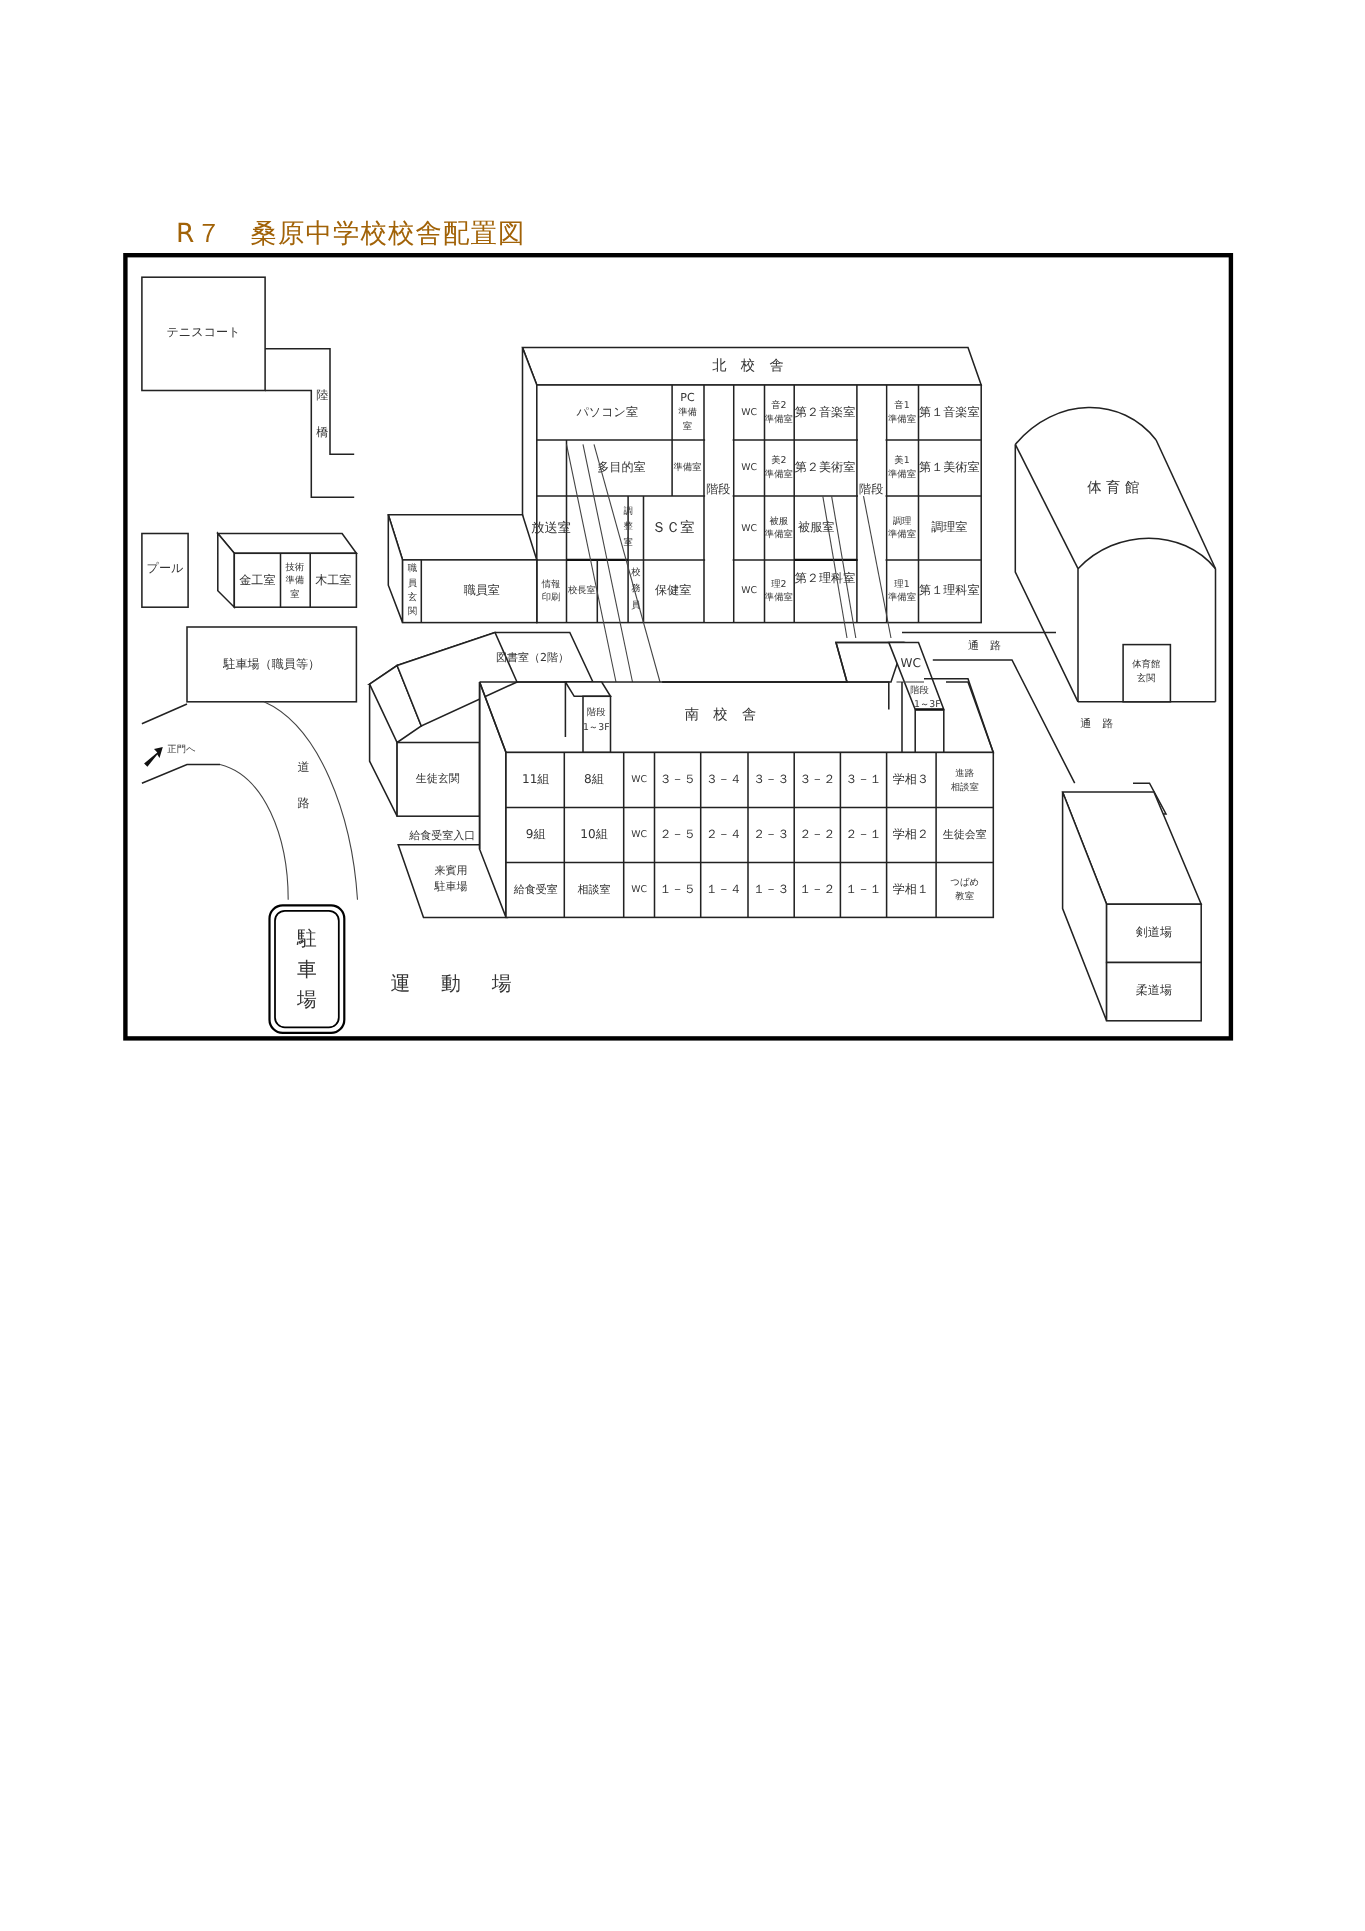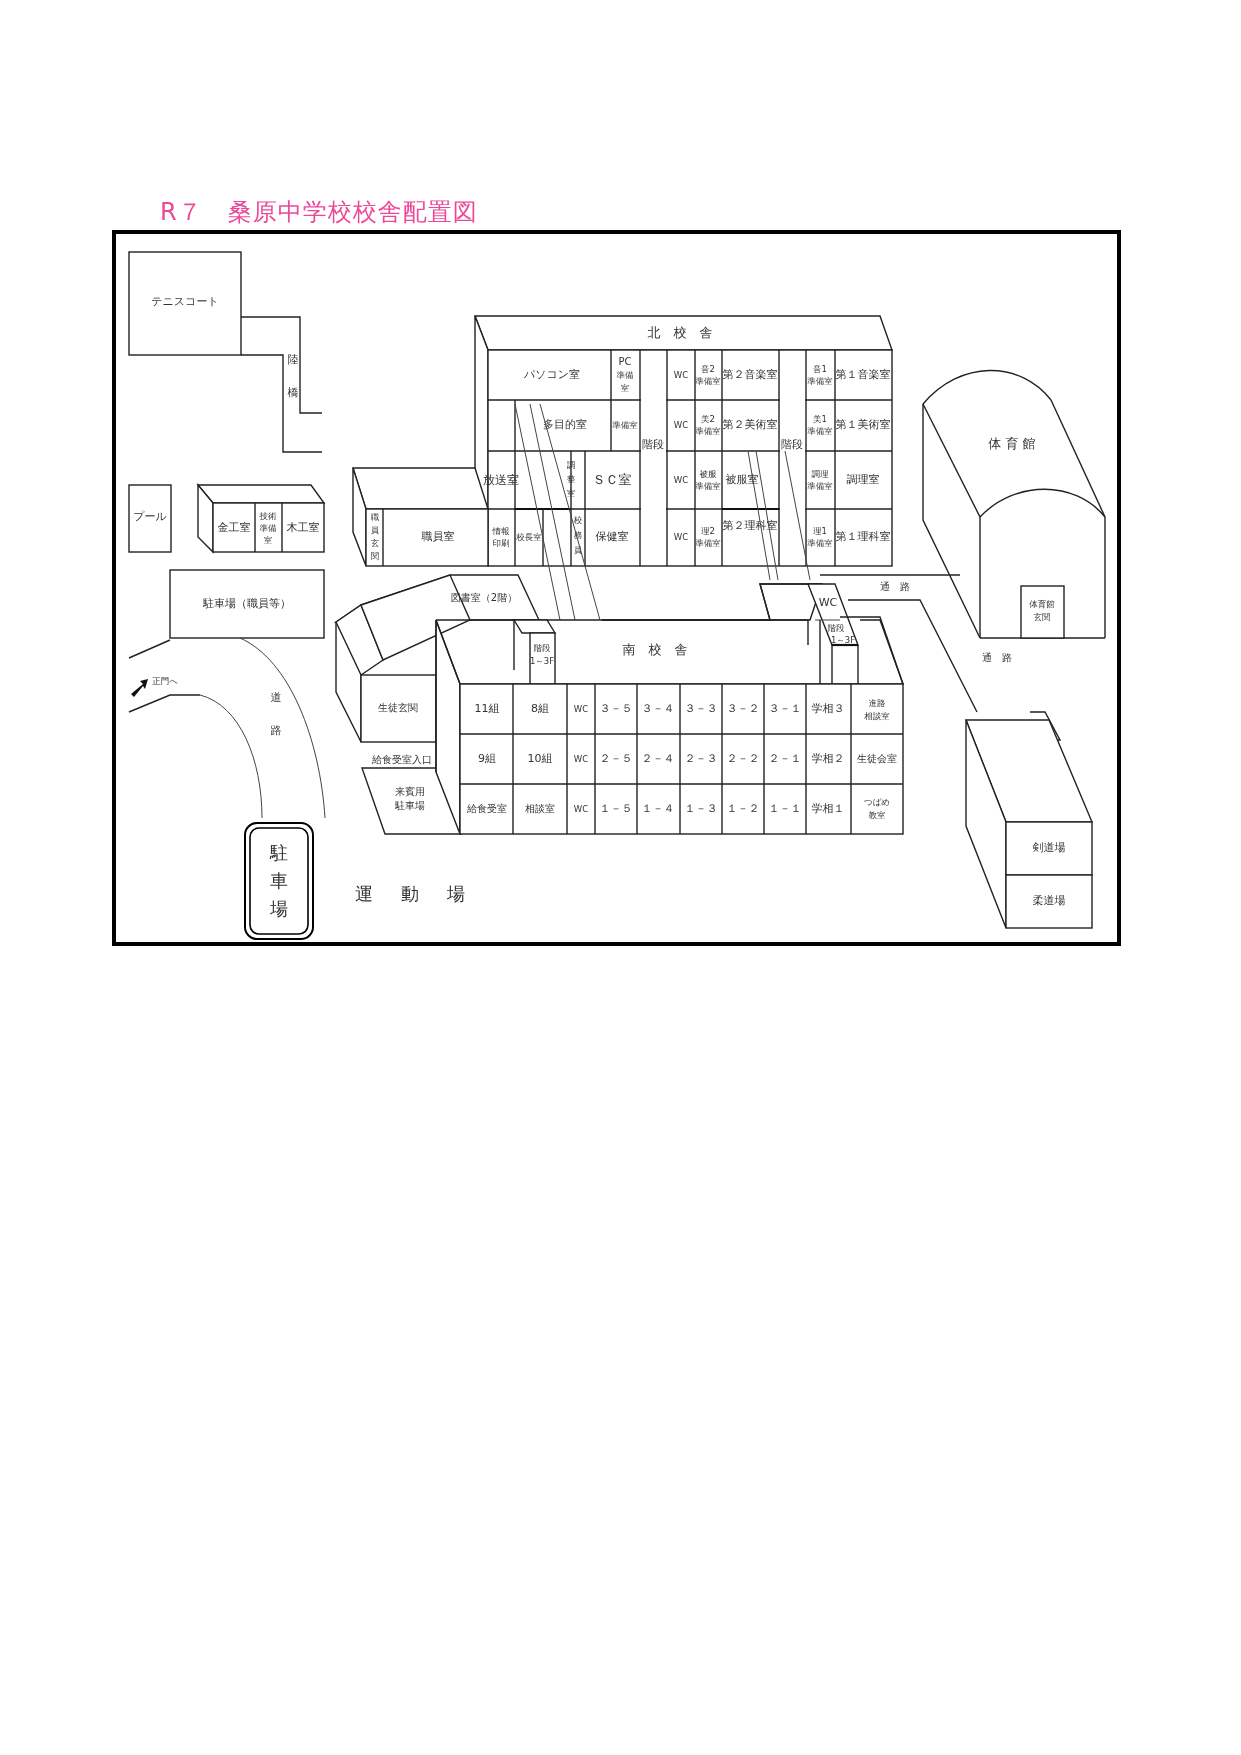--- a/index.html
+++ b/index.html
@@ -1,18 +1,18 @@
 <!DOCTYPE html>
 <html><head>
 <meta charset="utf-8">
 <style>
   html, body { margin:0; padding:0; background:#ffffff; }
   body { width:1241px; height:1755px; position:relative; overflow:hidden;
          font-family:"DejaVu Sans", sans-serif; color:#222; }
-  #title { position:absolute; left:160px; top:196px; font-size:24px; letter-spacing:1px; color:#ec4899; white-space:pre; }
+  #title { position:absolute; left:160px; top:196px; font-size:24px; letter-spacing:1px; color:#a16207; white-space:pre; }
   svg { position:absolute; left:0; top:0; }
   svg text { font-family:"DejaVu Sans", sans-serif; fill:#333; }
   .ln { stroke:#222; stroke-width:1.4; fill:none; }
   .lnb { stroke:#111; stroke-width:2.2; fill:none; }
   .box { stroke:#222; stroke-width:1.4; fill:#fff; }
   .thin { stroke:#444; stroke-width:1; fill:none; }
   .frame { stroke:#000; stroke-width:4; fill:none; }
   .t { font-size:11px; text-anchor:middle; dominant-baseline:middle; }
   .ts { font-size:8.5px; text-anchor:middle; dominant-baseline:middle; }
   .tm { font-size:13px; text-anchor:middle; dominant-baseline:middle; }

